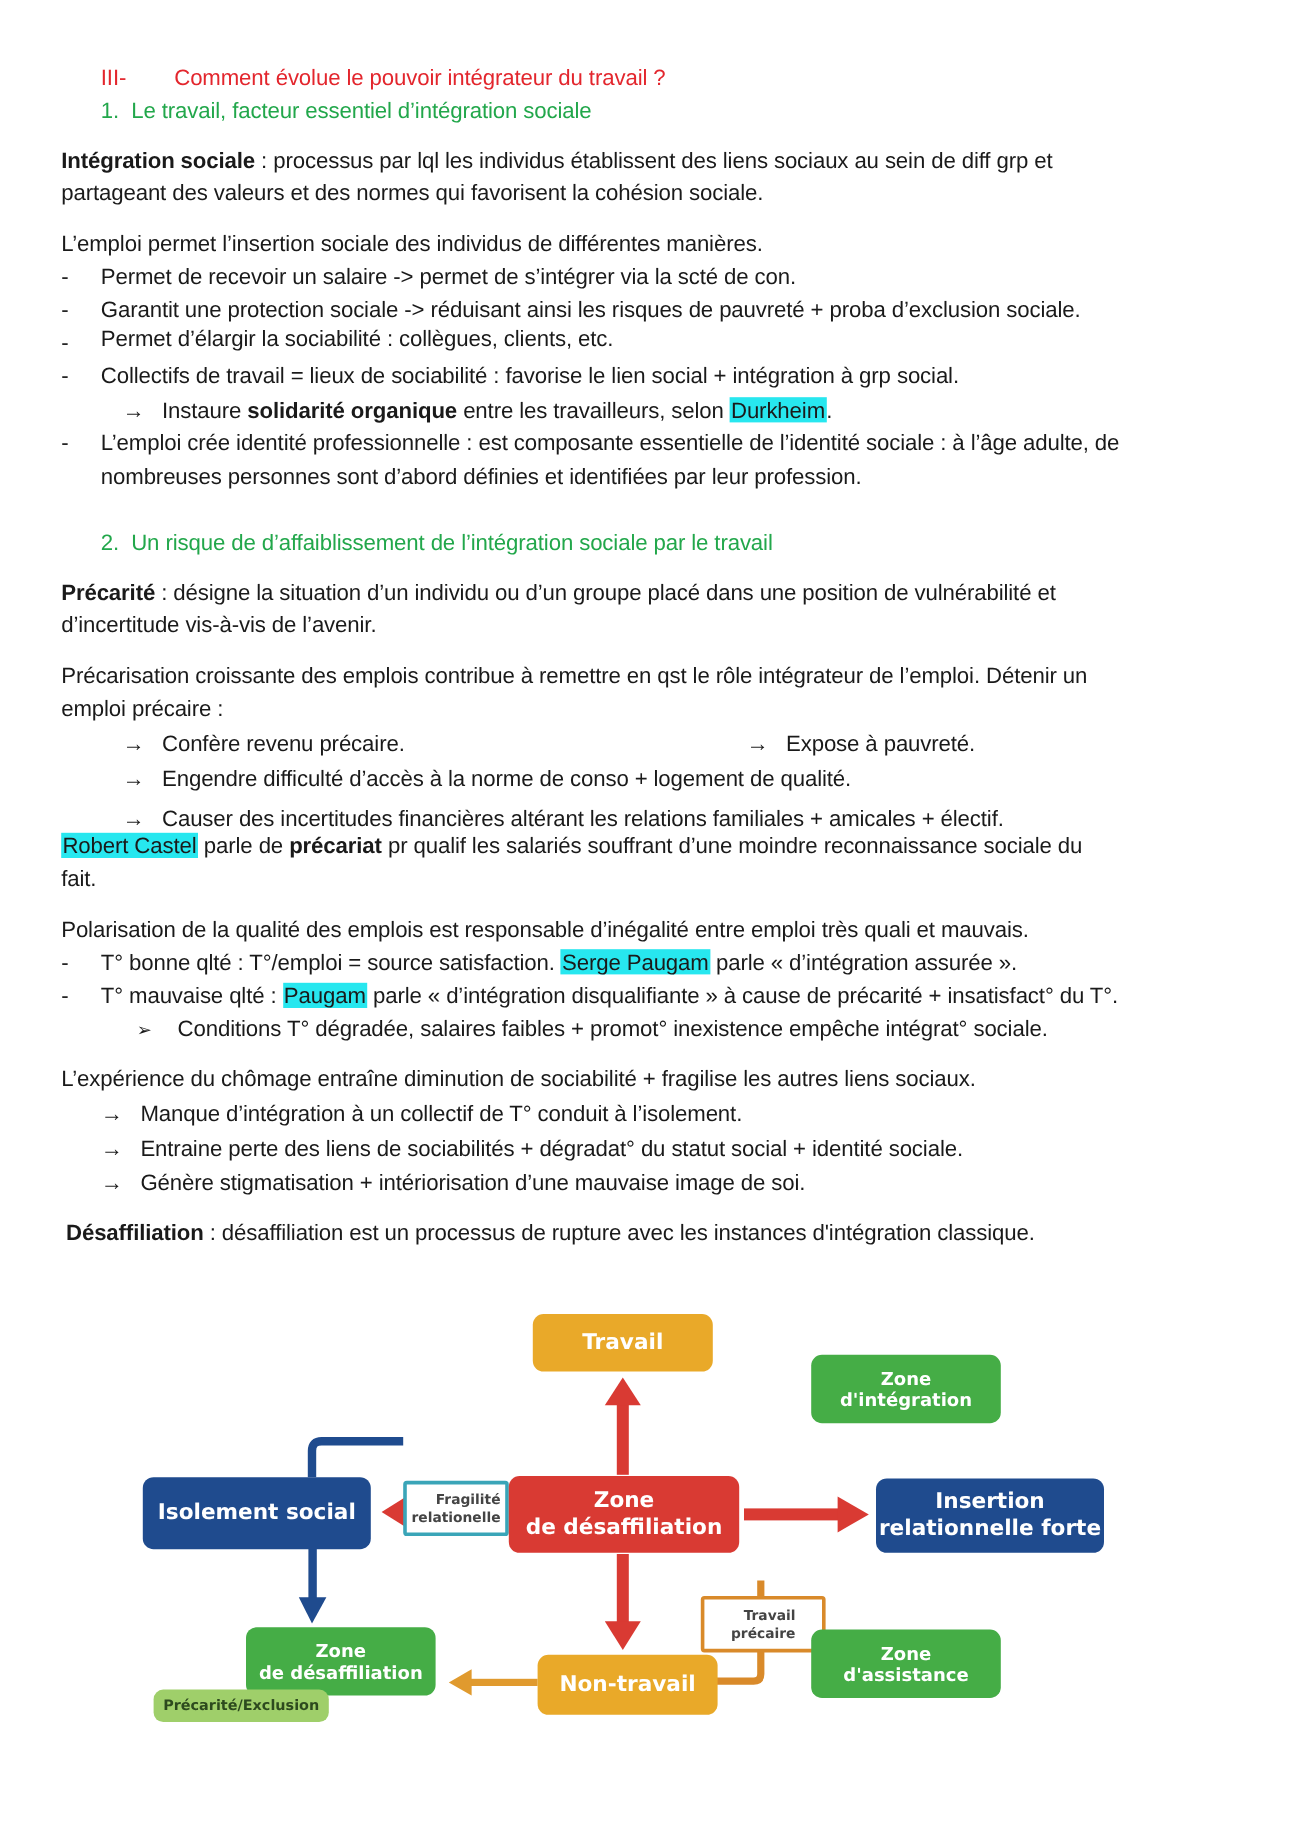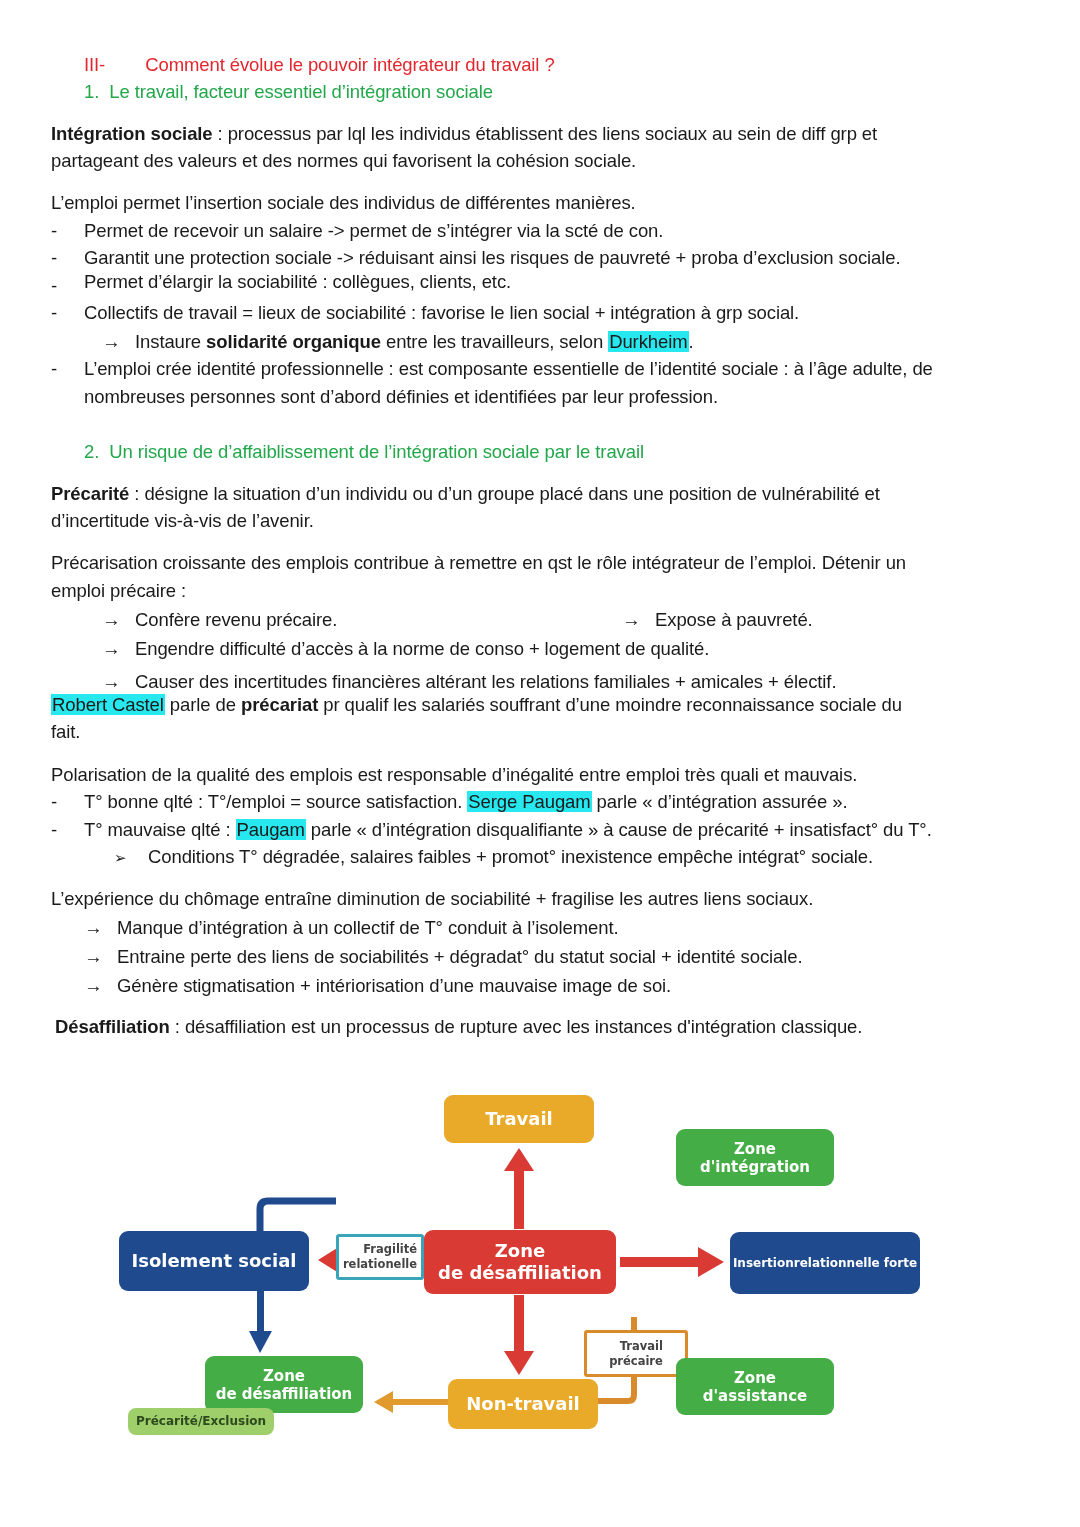--- a/index.html
+++ b/index.html
@@ -185,21 +185,21 @@
 
     <div class="box" style="left:9px; top:146px; width:190px; height:60px; background:#1f4b8e; font-size:18px;">
       <span>Isolement social</span>
     </div>
 
     <div class="box" style="left:314px; top:145px; width:192px; height:64px; background:#d93a33; font-size:18px; flex-direction:column;">
       <span>Zone</span>
       <span>de désaffiliation</span>
     </div>
 
-    <div class="box" style="left:620px; top:147px; width:190px; height:62px; background:#1f4b8e; font-size:12px; flex-direction:row;">
+    <div class="box" style="left:620px; top:147px; width:190px; height:62px; background:#1f4b8e; font-size:18px; flex-direction:column;">
       <span>Insertion</span>
       <span>relationnelle forte</span>
     </div>
 
     <div class="lbl-box" style="left:474px; top:202px; width:98px; height:41px; border:3px solid #d98a2a;">
       <div>
         <div>Travail</div>
         <div>précaire</div>
       </div>
     </div>

